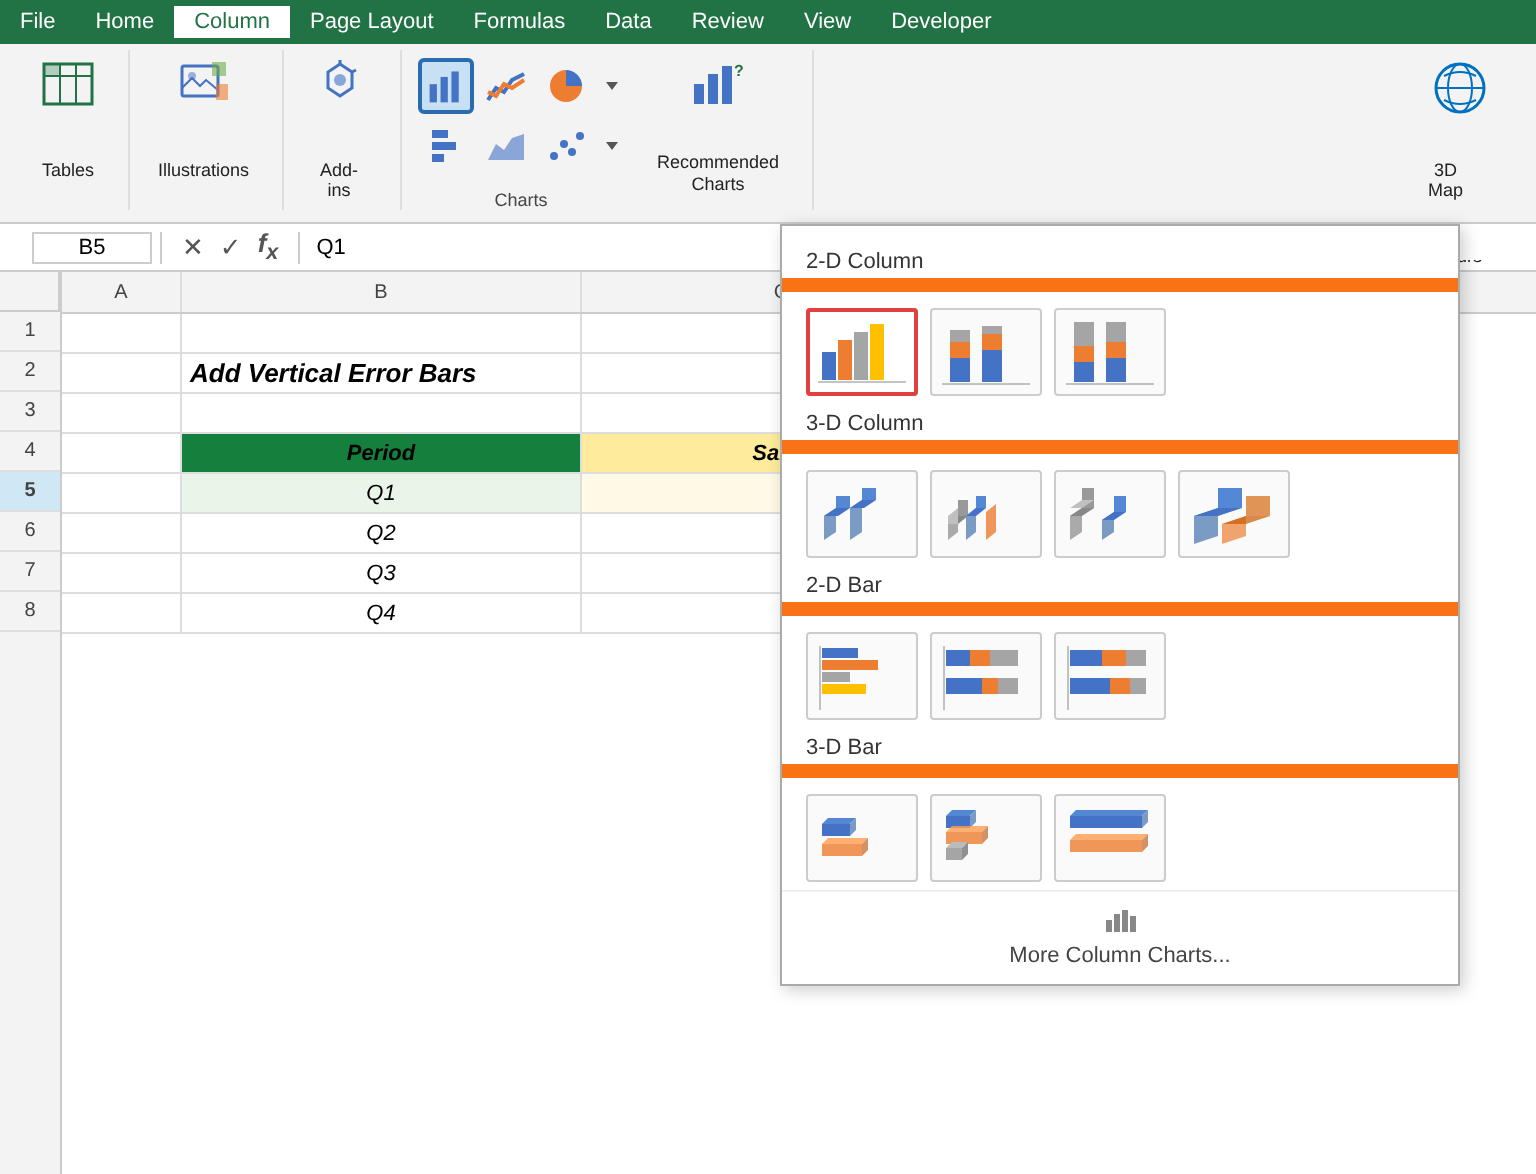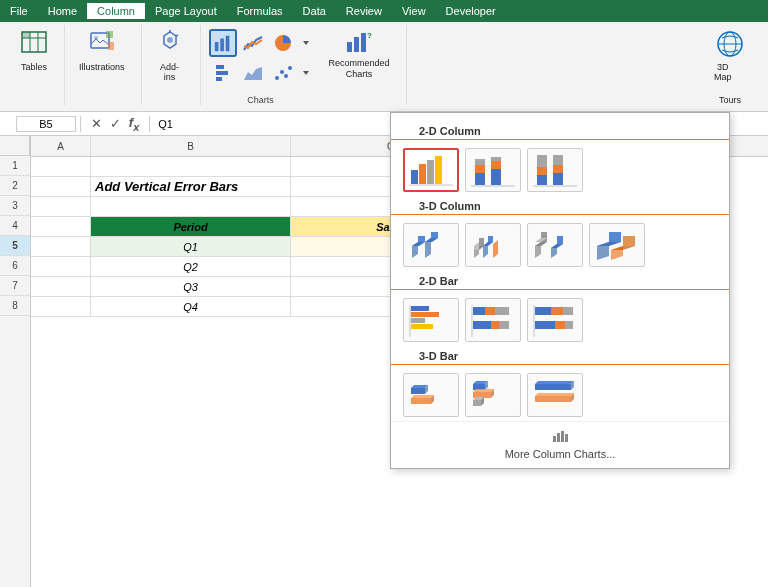--- a/index.html
+++ b/index.html
@@ -52,21 +52,21 @@
       border-radius: 3px;
       min-width: 40px;
     }
     .ribbon-btn-icon {
       font-size: 22px;
       line-height: 1;
     }
     .ribbon-btn-label {
       font-size: 9px;
       text-align: center;
-      margin-top: 2px;
+      margin-top: 20px;
       color: #222;
     }
     .chart-btn {
       width: 28px;
       height: 28px;
       display: flex;
       align-items: center;
       justify-content: center;
       cursor: pointer;
       border-radius: 2px;
@@ -227,24 +227,24 @@
       left: 390px;
       background: #fff;
       border: 1px solid #aaa;
       box-shadow: 2px 2px 8px rgba(0,0,0,0.2);
       width: 340px;
       z-index: 100;
       padding: 8px 0 4px;
     }
     .dropdown-section-label {
       font-size: 11px;
-      font-weight: bold;
+      font-weight: normal;
       color: #333;
-      padding: 4px 28px 2px;
-      border-bottom: 1px solid #f97316;
+      padding: 4px 12px 2px;
+      border-bottom: 7px solid #f97316;
       margin-bottom: 4px;
     }
     .dropdown-row {
       display: flex;
       gap: 6px;
       padding: 4px 12px;
       align-items: center;
     }
     .chart-thumb {
       width: 56px;

